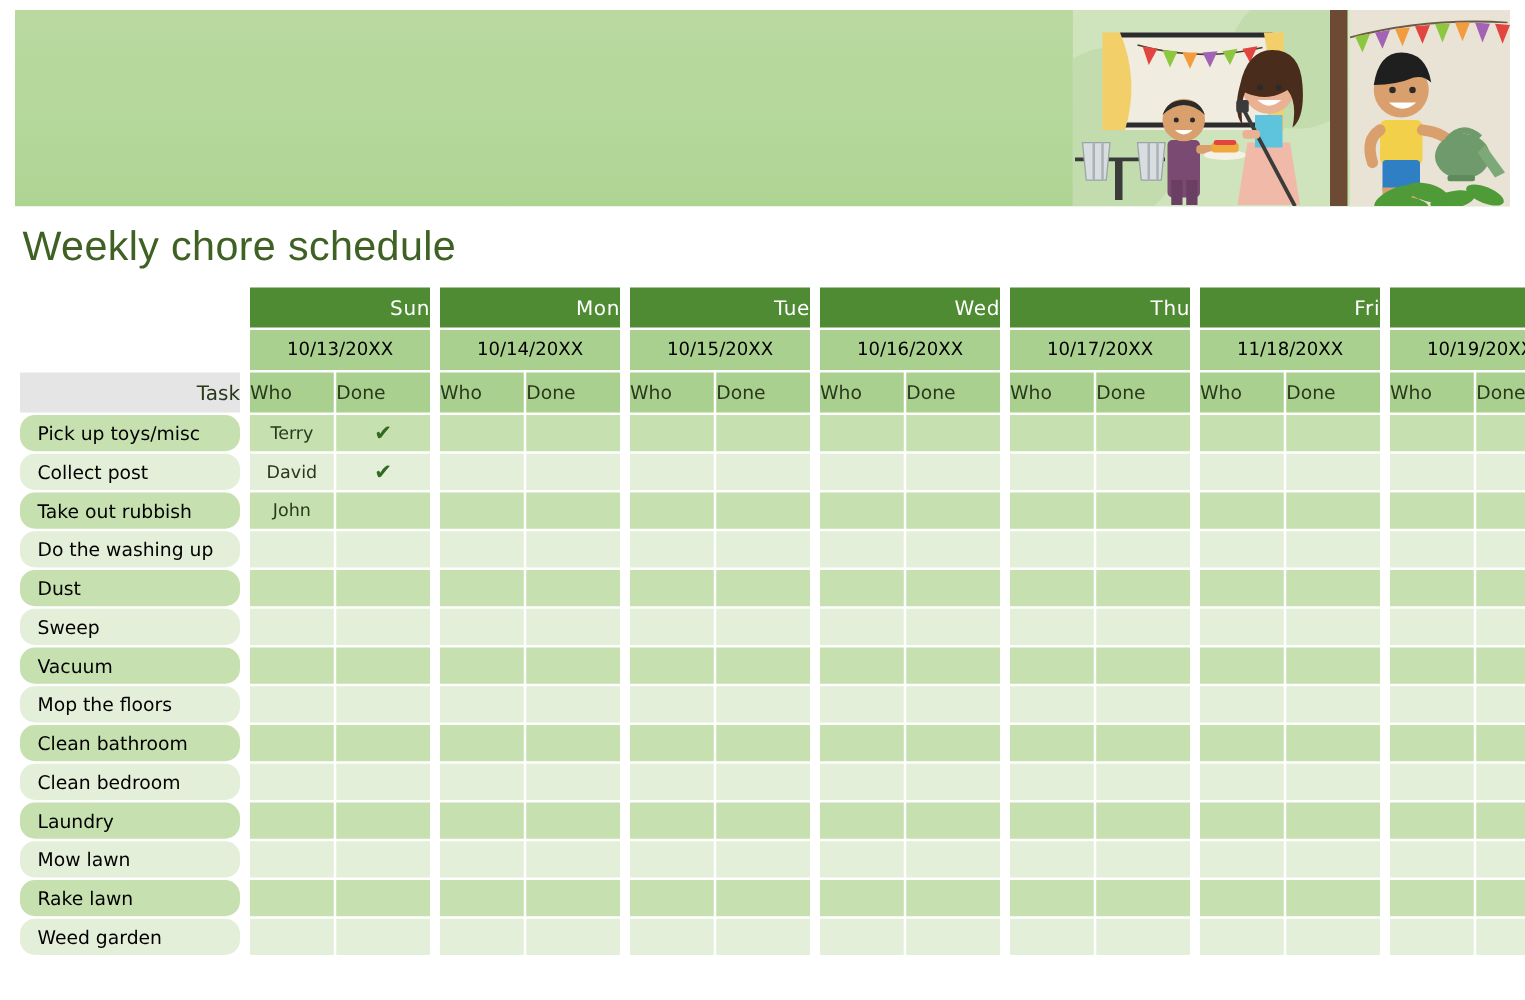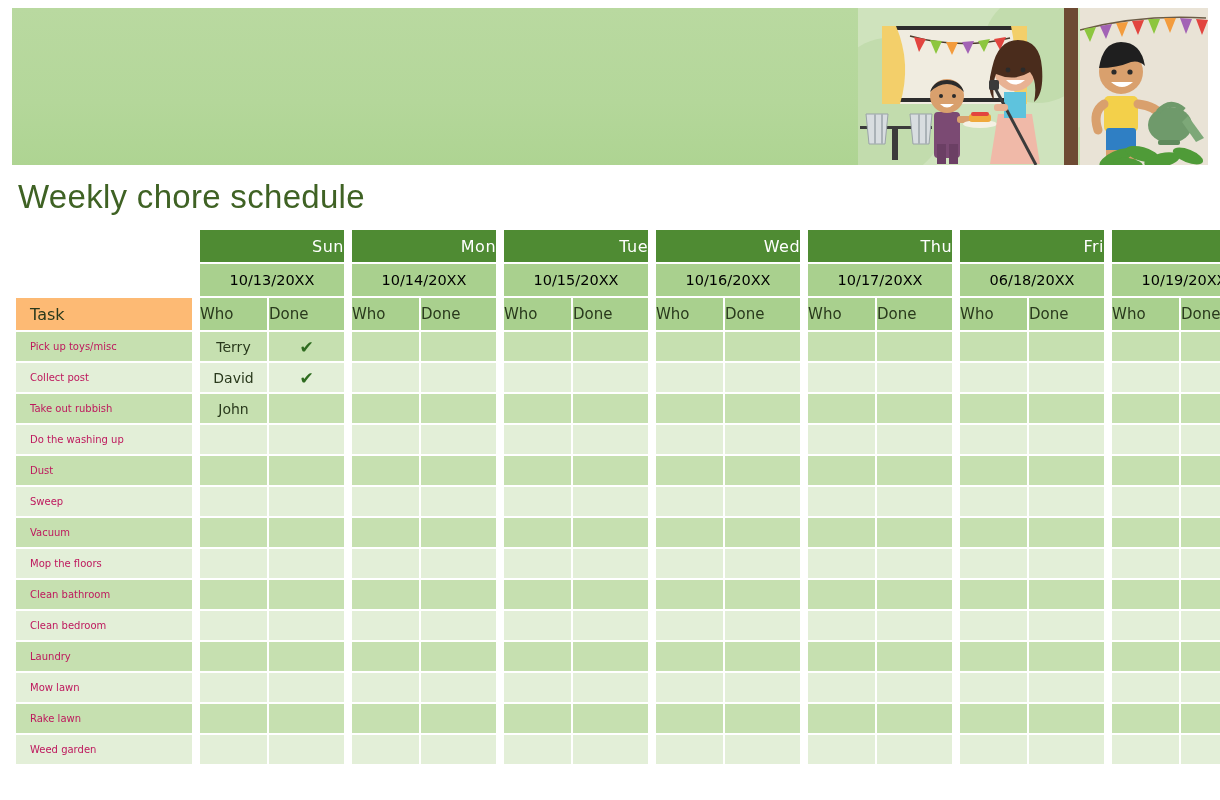--- a/index.html
+++ b/index.html
@@ -108,47 +108,48 @@
   
   .subhead {
     background: #a9d08e;
     color: #29391c;
     font-size: 15px;
     text-align: left;
     height: 32px;
     font-family: "DejaVu Sans", sans-serif;
   }
   .taskhead {
-    background: #fdba74;
+    background: #e5e5e5;
     color: #29391c;
     font-size: 16px;
-    text-align: left;
+    text-align: right;
     padding-left: 14px !important;
     height: 32px;
     font-family: "DejaVu Sans", sans-serif;
   }
 
   .blank-head { background: #ffffff; }
   .spacer { background: #ffffff; }
 
   
   tr.band-a td.cell { background: #c6e0b0; }
   tr.band-b td.cell { background: #e3efd8; }
 
   td.cell {
     height: 29px;
   }
   td.task-cell {
-    font-size: 10px;
-    color: #be185d;
+    font-size: 15px;
+    color: #000000;
     padding-left: 14px !important;
     text-align: left;
     font-family: "DejaVu Sans", sans-serif;
     white-space: nowrap;
     overflow: hidden;
+    border-radius: 12px;
   }
   td.who-cell {
     font-size: 14px;
     color: #29391c;
     text-align: center;
     font-family: "DejaVu Sans", sans-serif;
   }
   td.done-cell {
     text-align: center;
     color: #2e6b1f;
@@ -345,21 +346,21 @@
           <td class="daydate" colspan="2">10/13/20XX</td>
           <td class="spacer"></td>
           <td class="daydate" colspan="2">10/14/20XX</td>
           <td class="spacer"></td>
           <td class="daydate" colspan="2">10/15/20XX</td>
           <td class="spacer"></td>
           <td class="daydate" colspan="2">10/16/20XX</td>
           <td class="spacer"></td>
           <td class="daydate" colspan="2">10/17/20XX</td>
           <td class="spacer"></td>
-          <td class="daydate" colspan="2">06/18/20XX</td>
+          <td class="daydate" colspan="2">11/18/20XX</td>
           <td class="spacer"></td>
           <td class="daydate" colspan="2">10/19/20XX</td>
         </tr>
       <tr id="row-subheads">
         <td class="taskhead">Task</td>
       <td class="spacer"></td>
           <td class="subhead">Who</td>
           <td class="subhead">Done</td>
           <td class="spacer"></td>
           <td class="subhead">Who</td>

